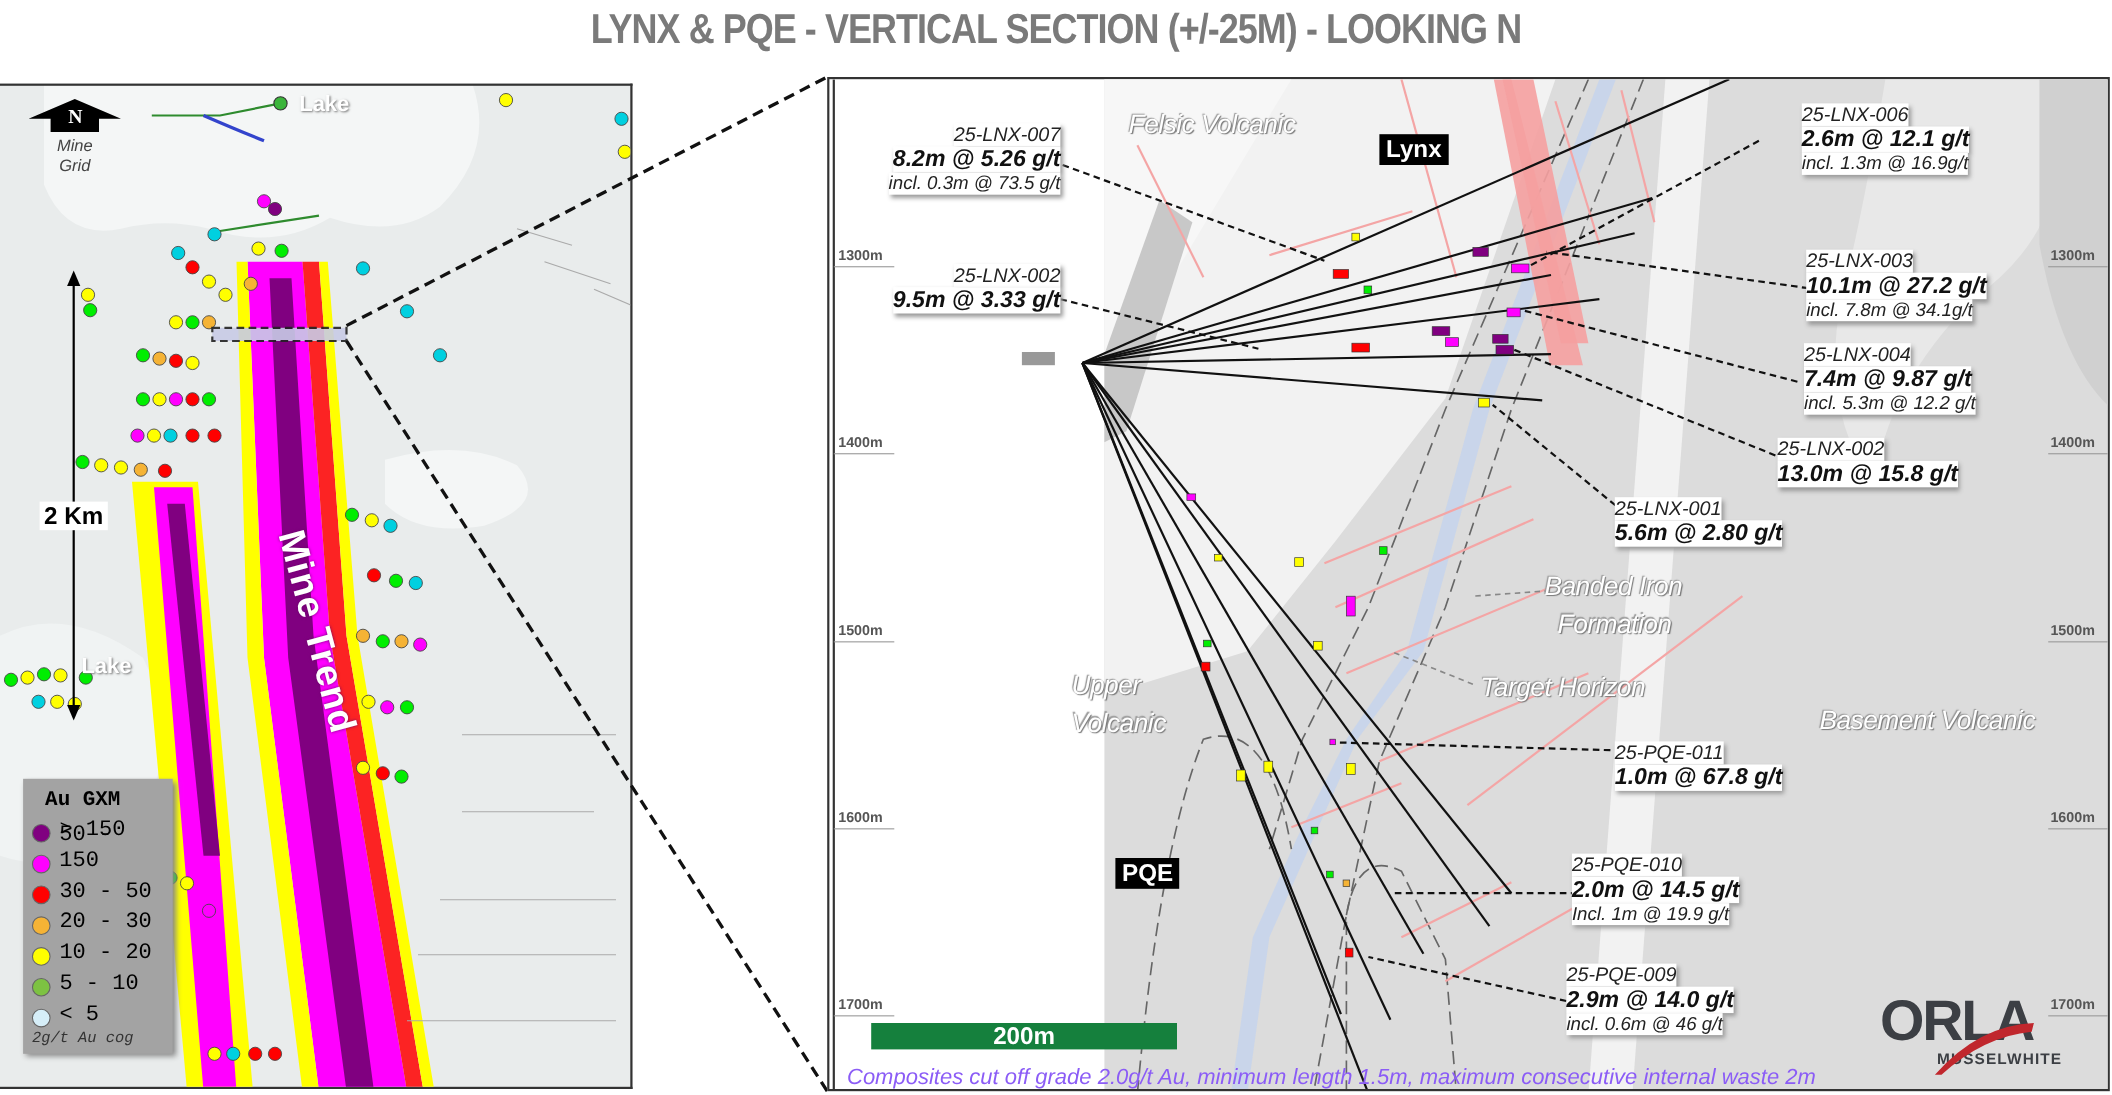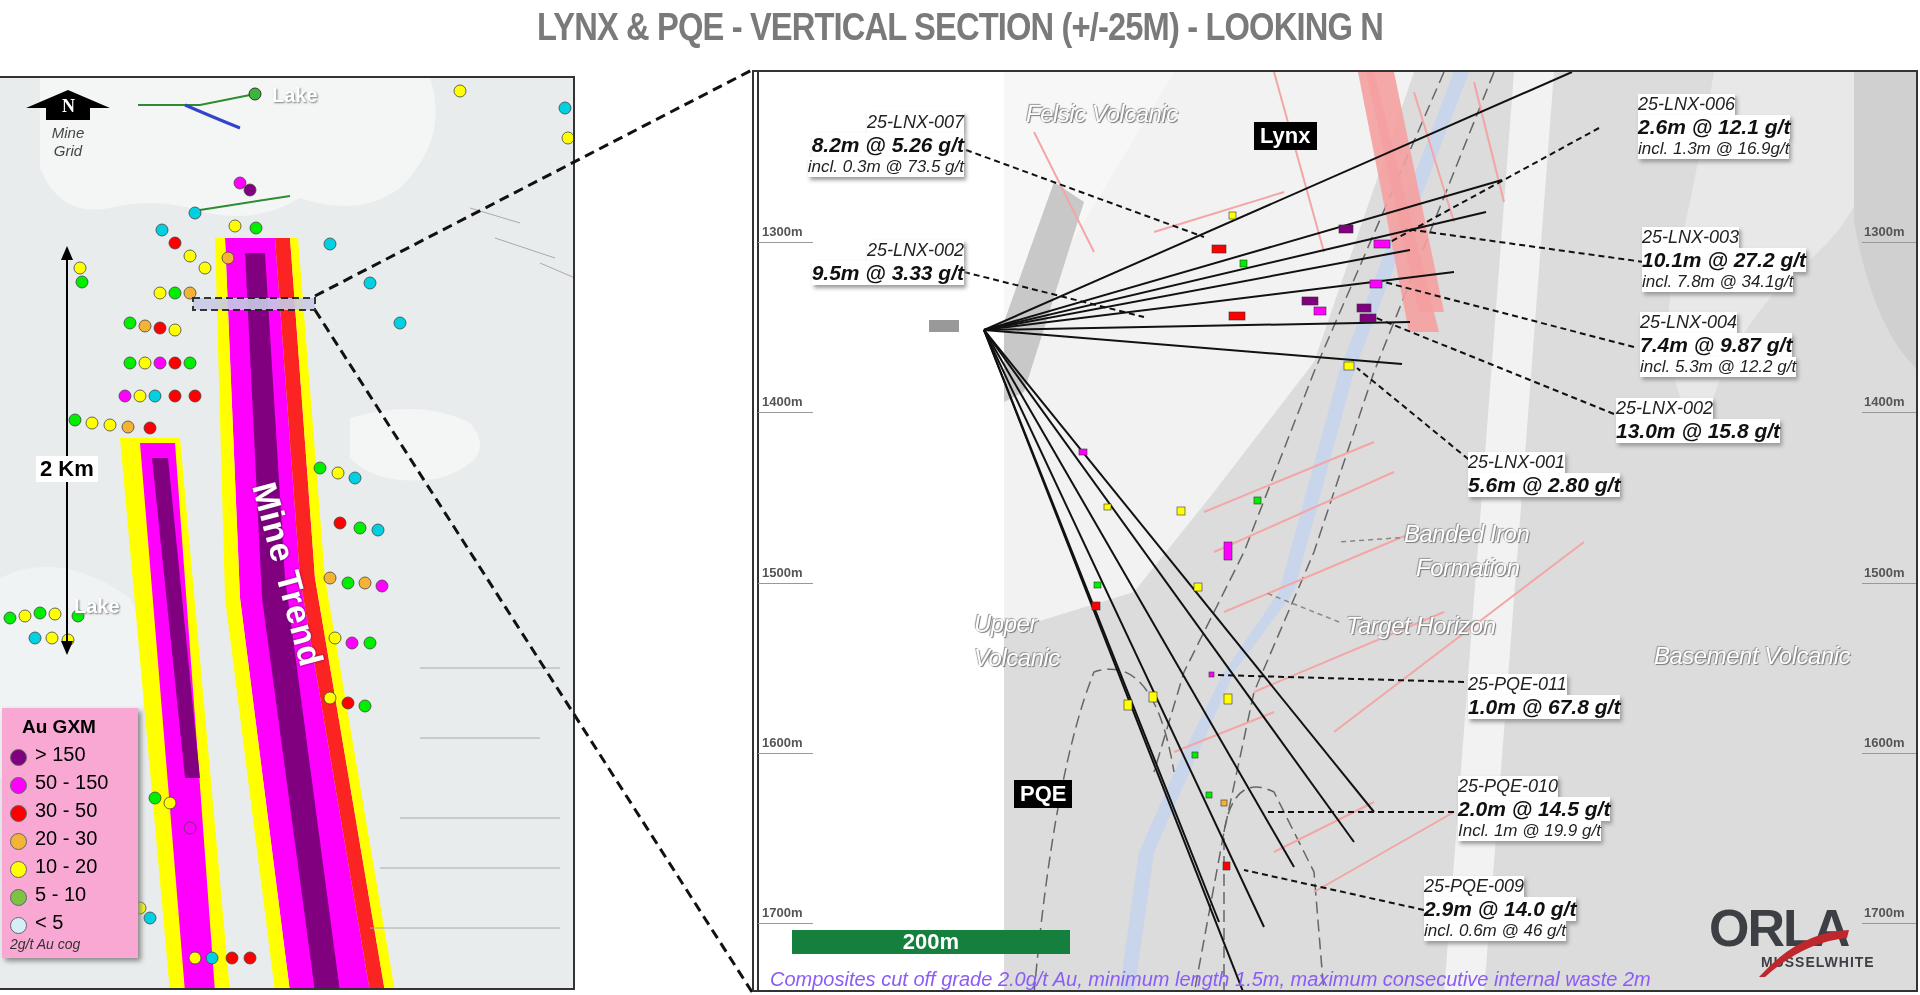--- a/index.html
+++ b/index.html
@@ -6,21 +6,21 @@
   body { width:1920px; height:995px; background:#ffffff; position:relative; overflow:hidden; font-family:"Liberation Sans", sans-serif; }
   .title { position:absolute; left:0; top:6px; width:1920px; text-align:center; font-size:38px; font-weight:bold; color:#7a7a7a; letter-spacing:-1px; transform:scaleX(0.86); transform-origin:center; }
   
   .plan { position:absolute; left:0; top:76px; width:575px; height:914px; background:#e9ecec; border:2px solid #333; border-left:none; box-sizing:border-box; overflow:hidden; }
   .plan svg { position:absolute; left:0; top:0; }
   .north { position:absolute; left:26px; top:34px; width:84px; text-align:center; }
   .north .cap { font-size:15px; font-style:italic; color:#444; line-height:18px; }
   .scale-label { position:absolute; left:36px; top:378px; background:#fff; font-weight:bold; font-size:22px; padding:0 4px; }
   .lake { position:absolute; color:#fff; font-weight:bold; font-size:20px; text-shadow:1px 1px 2px #777; }
   .trend-label { position:absolute; left:210px; top:470px; transform:rotate(75deg); transform-origin:left top; color:#fff; font-size:34px; font-weight:bold; letter-spacing:1px; text-shadow:0 0 3px #6a006a; white-space:nowrap; }
-  .legend { position:absolute; left:2px; top:630px; width:120px; background:#f9a8d4; box-shadow:3px 3px 5px #888; padding:8px 8px 6px 8px; }
+  .legend { position:absolute; left:21px; top:630px; width:120px; background:#a3a3a3; box-shadow:3px 3px 5px #888; padding:8px 8px 6px 8px;font-family:Liberation Mono, monospace; }
   .legend .lt { font-weight:bold; font-size:19px; margin-left:12px; }
   .legend .row { display:flex; align-items:flex-end; height:28px; font-size:20px; }
   .legend .dot { width:15px; height:15px; border-radius:50%; margin-right:8px; border:1px solid #666; }
   .legend .foot { font-size:14px; font-style:italic; color:#333; margin-top:2px; }
   
   .section { position:absolute; left:752px; top:70px; width:1166px; height:922px; border:2px solid #333; box-sizing:border-box; background:#fff; overflow:hidden; }
   .section svg { position:absolute; left:0; top:0; }
   .elev { position:absolute; font-size:13px; font-weight:bold; color:#555; }
   .elev-line { position:absolute; height:1px; background:#999; width:55px; }
   .geo { position:absolute; font-style:italic; font-size:24px; color:#fff; text-shadow:1px 1px 1px #777, -1px -1px 1px #999; letter-spacing:-0.5px; white-space:nowrap; }
@@ -383,21 +383,21 @@
     <div class="res">13.0m @ 15.8 g/t</div>
   </div>
   <div class="callout" style="left:714px; top:380px;">
     <div class="hid">25-LNX-001</div><br>
     <div class="res">5.6m @ 2.80 g/t</div>
   </div>
   <div class="callout" style="left:714px; top:602px;">
     <div class="hid">25-PQE-011</div><br>
     <div class="res">1.0m @ 67.8 g/t</div>
   </div>
-  <div class="callout" style="left:704px; top:704px;">
+  <div class="callout" style="left:675px; top:704px;">
     <div class="hid">25-PQE-010</div><br>
     <div class="res">2.0m @ 14.5 g/t</div><br>
     <div class="inc">Incl. 1m @ 19.9 g/t</div>
   </div>
   <div class="callout" style="left:670px; top:804px;">
     <div class="hid">25-PQE-009</div><br>
     <div class="res">2.9m @ 14.0 g/t</div><br>
     <div class="inc">incl. 0.6m @ 46 g/t</div>
   </div>
 

